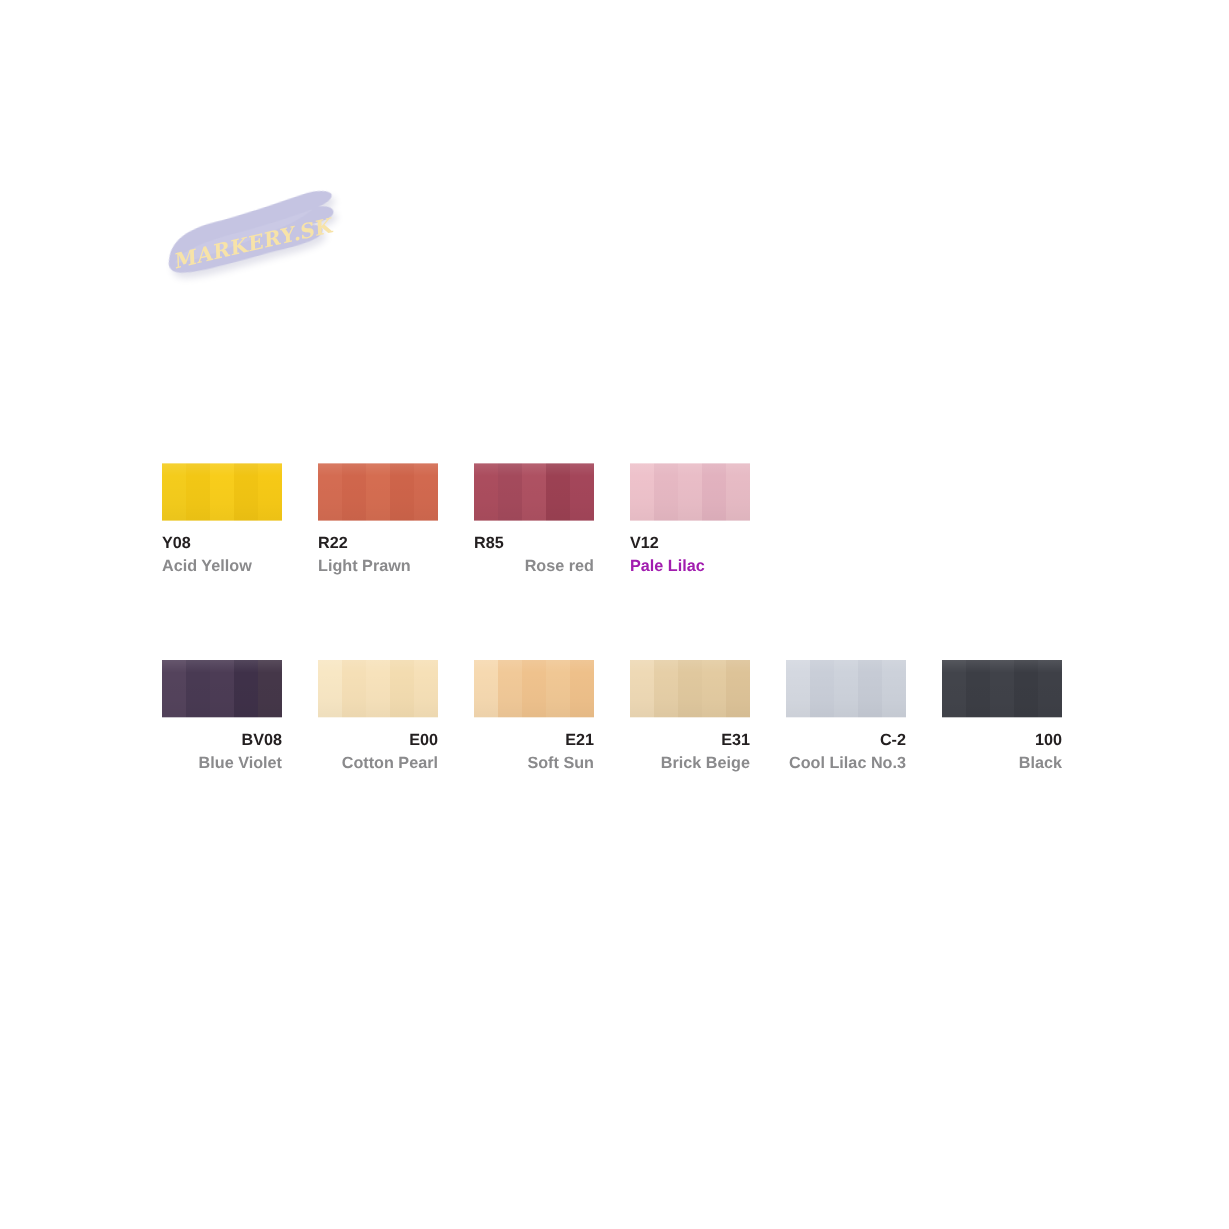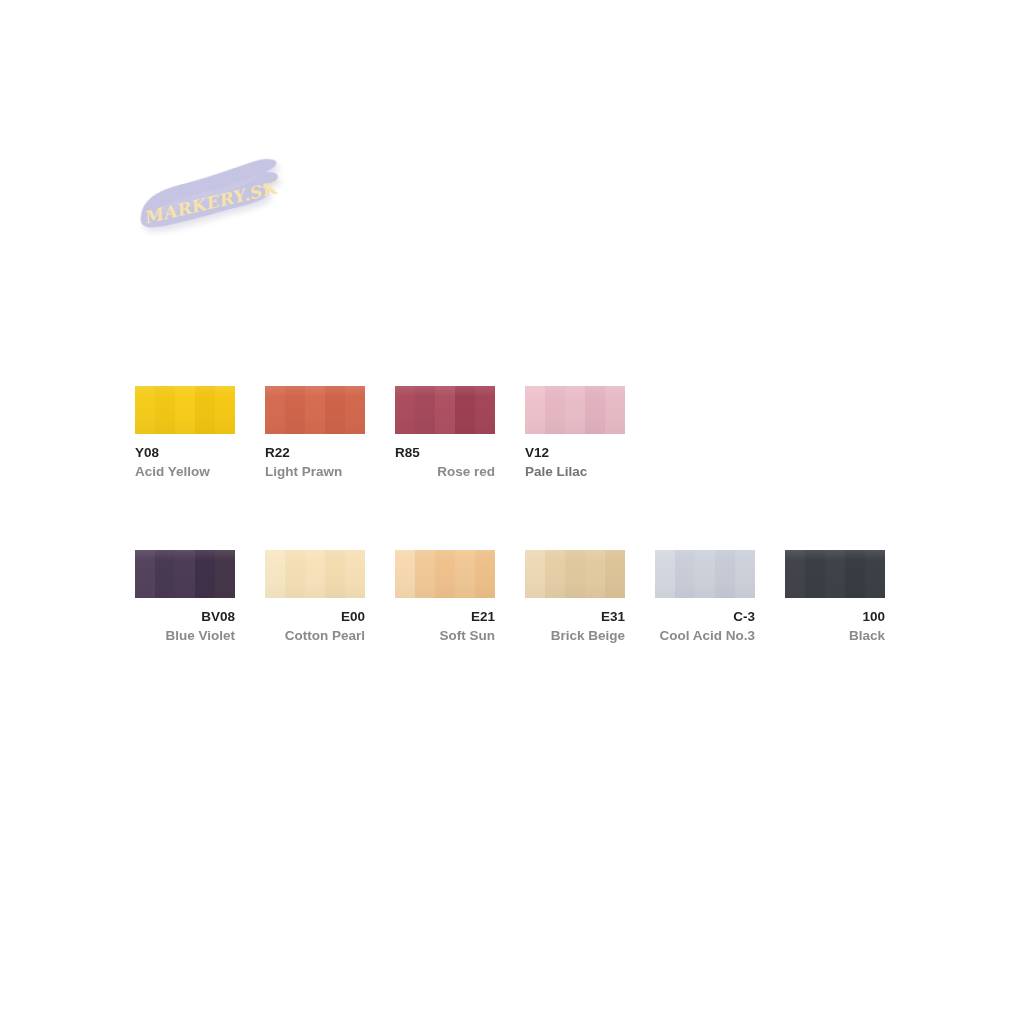--- a/index.html
+++ b/index.html
@@ -178,21 +178,21 @@
         <div class="bands">
             <span style="background: rgb(238, 194, 203); flex: 1 1 0px;"></span>
             <span style="background: rgb(230, 184, 195); flex: 1 1 0px;"></span>
             <span style="background: rgb(233, 189, 199); flex: 1 1 0px;"></span>
             <span style="background: rgb(226, 178, 191); flex: 1 1 0px;"></span>
             <span style="background: rgb(231, 187, 197); flex: 1 1 0px;"></span>
           </div>
         <div class="sheen"></div>
       </div>
       <div class="swatch-code" style="color: rgb(35, 31, 32);">V12</div>
-      <div class="swatch-name" style="color: #737373;">Pale Lilac</div>
+      <div class="swatch-name" style="color: #a21caf;">Pale Lilac</div>
     </div>
 
   </div>
 
   <div class="swatch-row">
 
     <div class="swatch-cell">
       <div class="swatch-chip">
         <div class="bands">
             <span style="background: rgb(84, 67, 92); flex: 1 1 0px;"></span>
@@ -256,22 +256,22 @@
       <div class="swatch-chip">
         <div class="bands">
             <span style="background: rgb(212, 216, 224); flex: 1 1 0px;"></span>
             <span style="background: rgb(201, 206, 216); flex: 1 1 0px;"></span>
             <span style="background: rgb(205, 210, 219); flex: 1 1 0px;"></span>
             <span style="background: rgb(198, 203, 213); flex: 1 1 0px;"></span>
             <span style="background: rgb(204, 209, 218); flex: 1 1 0px;"></span>
           </div>
         <div class="sheen"></div>
       </div>
-      <div class="swatch-code" style="color: rgb(35, 31, 32);">C-3</div>
-      <div class="swatch-name" style="color: rgb(138, 138, 140);">Cool Acid No.3</div>
+      <div class="swatch-code" style="color: rgb(35, 31, 32);">C-2</div>
+      <div class="swatch-name" style="color: rgb(138, 138, 140);">Cool Lilac No.3</div>
     </div>
 
     <div class="swatch-cell">
       <div class="swatch-chip">
         <div class="bands">
             <span style="background: rgb(66, 68, 75); flex: 1 1 0px;"></span>
             <span style="background: rgb(60, 62, 69); flex: 1 1 0px;"></span>
             <span style="background: rgb(64, 66, 73); flex: 1 1 0px;"></span>
             <span style="background: rgb(58, 60, 67); flex: 1 1 0px;"></span>
             <span style="background: rgb(62, 64, 71); flex: 1 1 0px;"></span>

